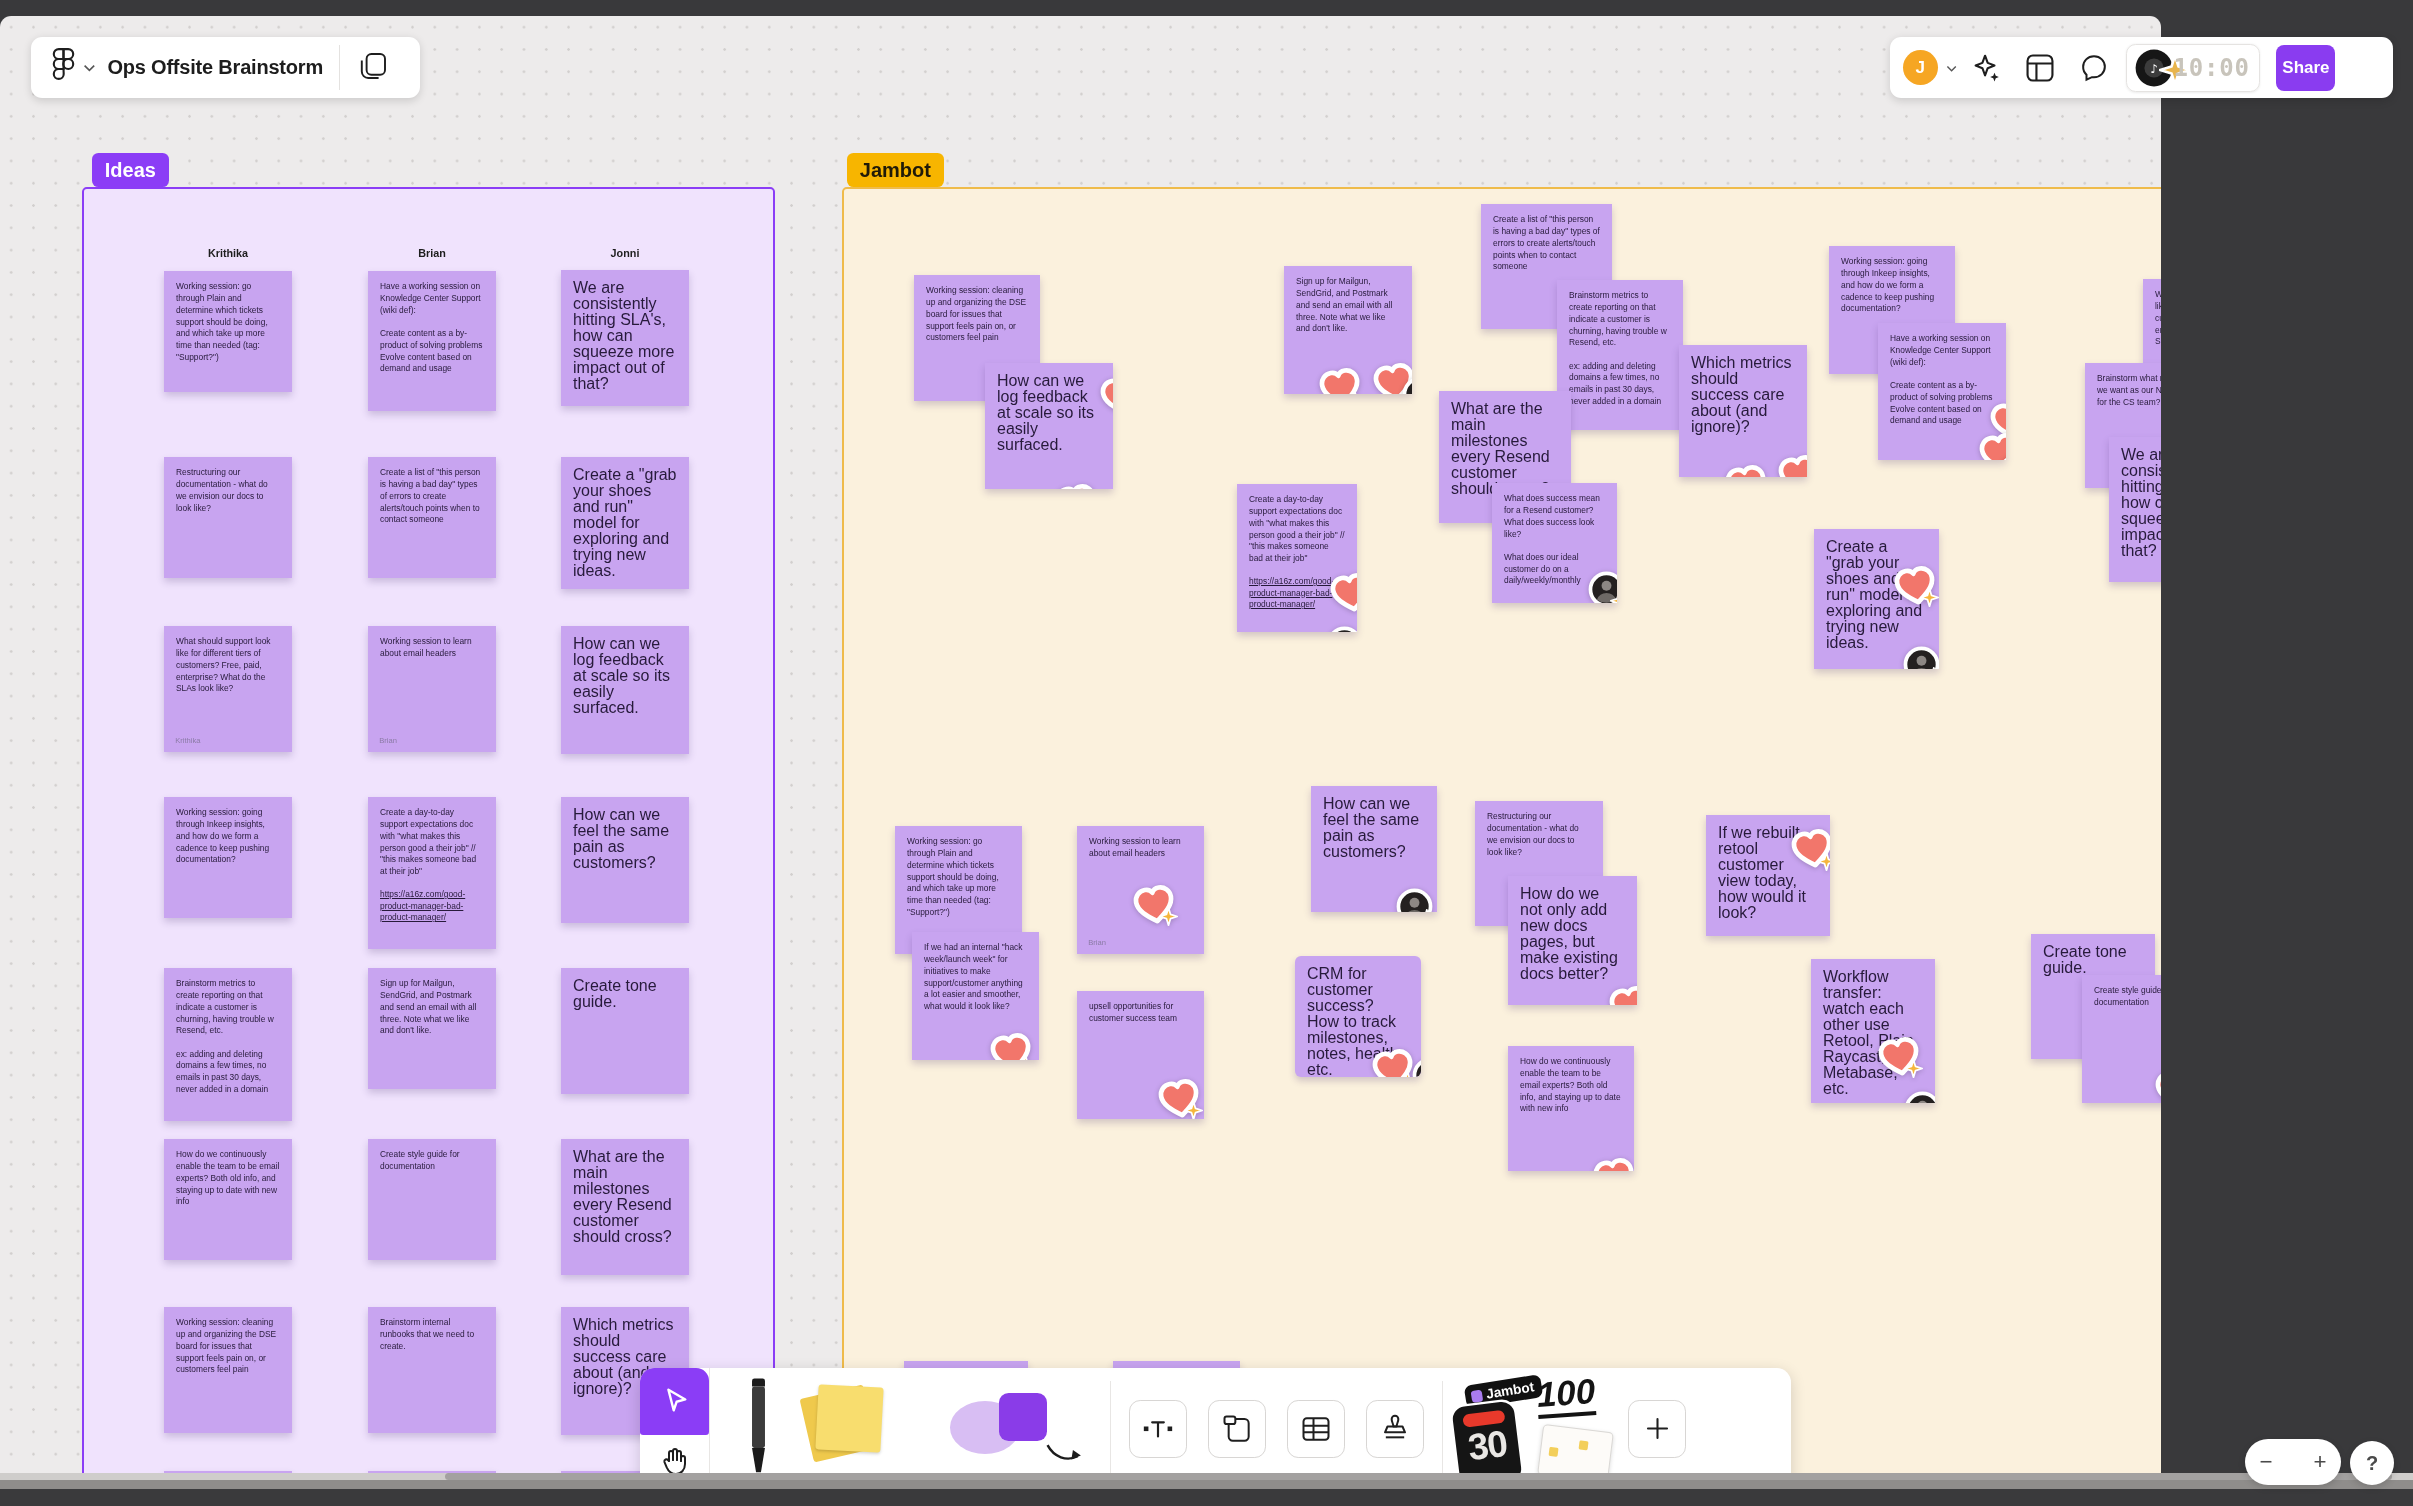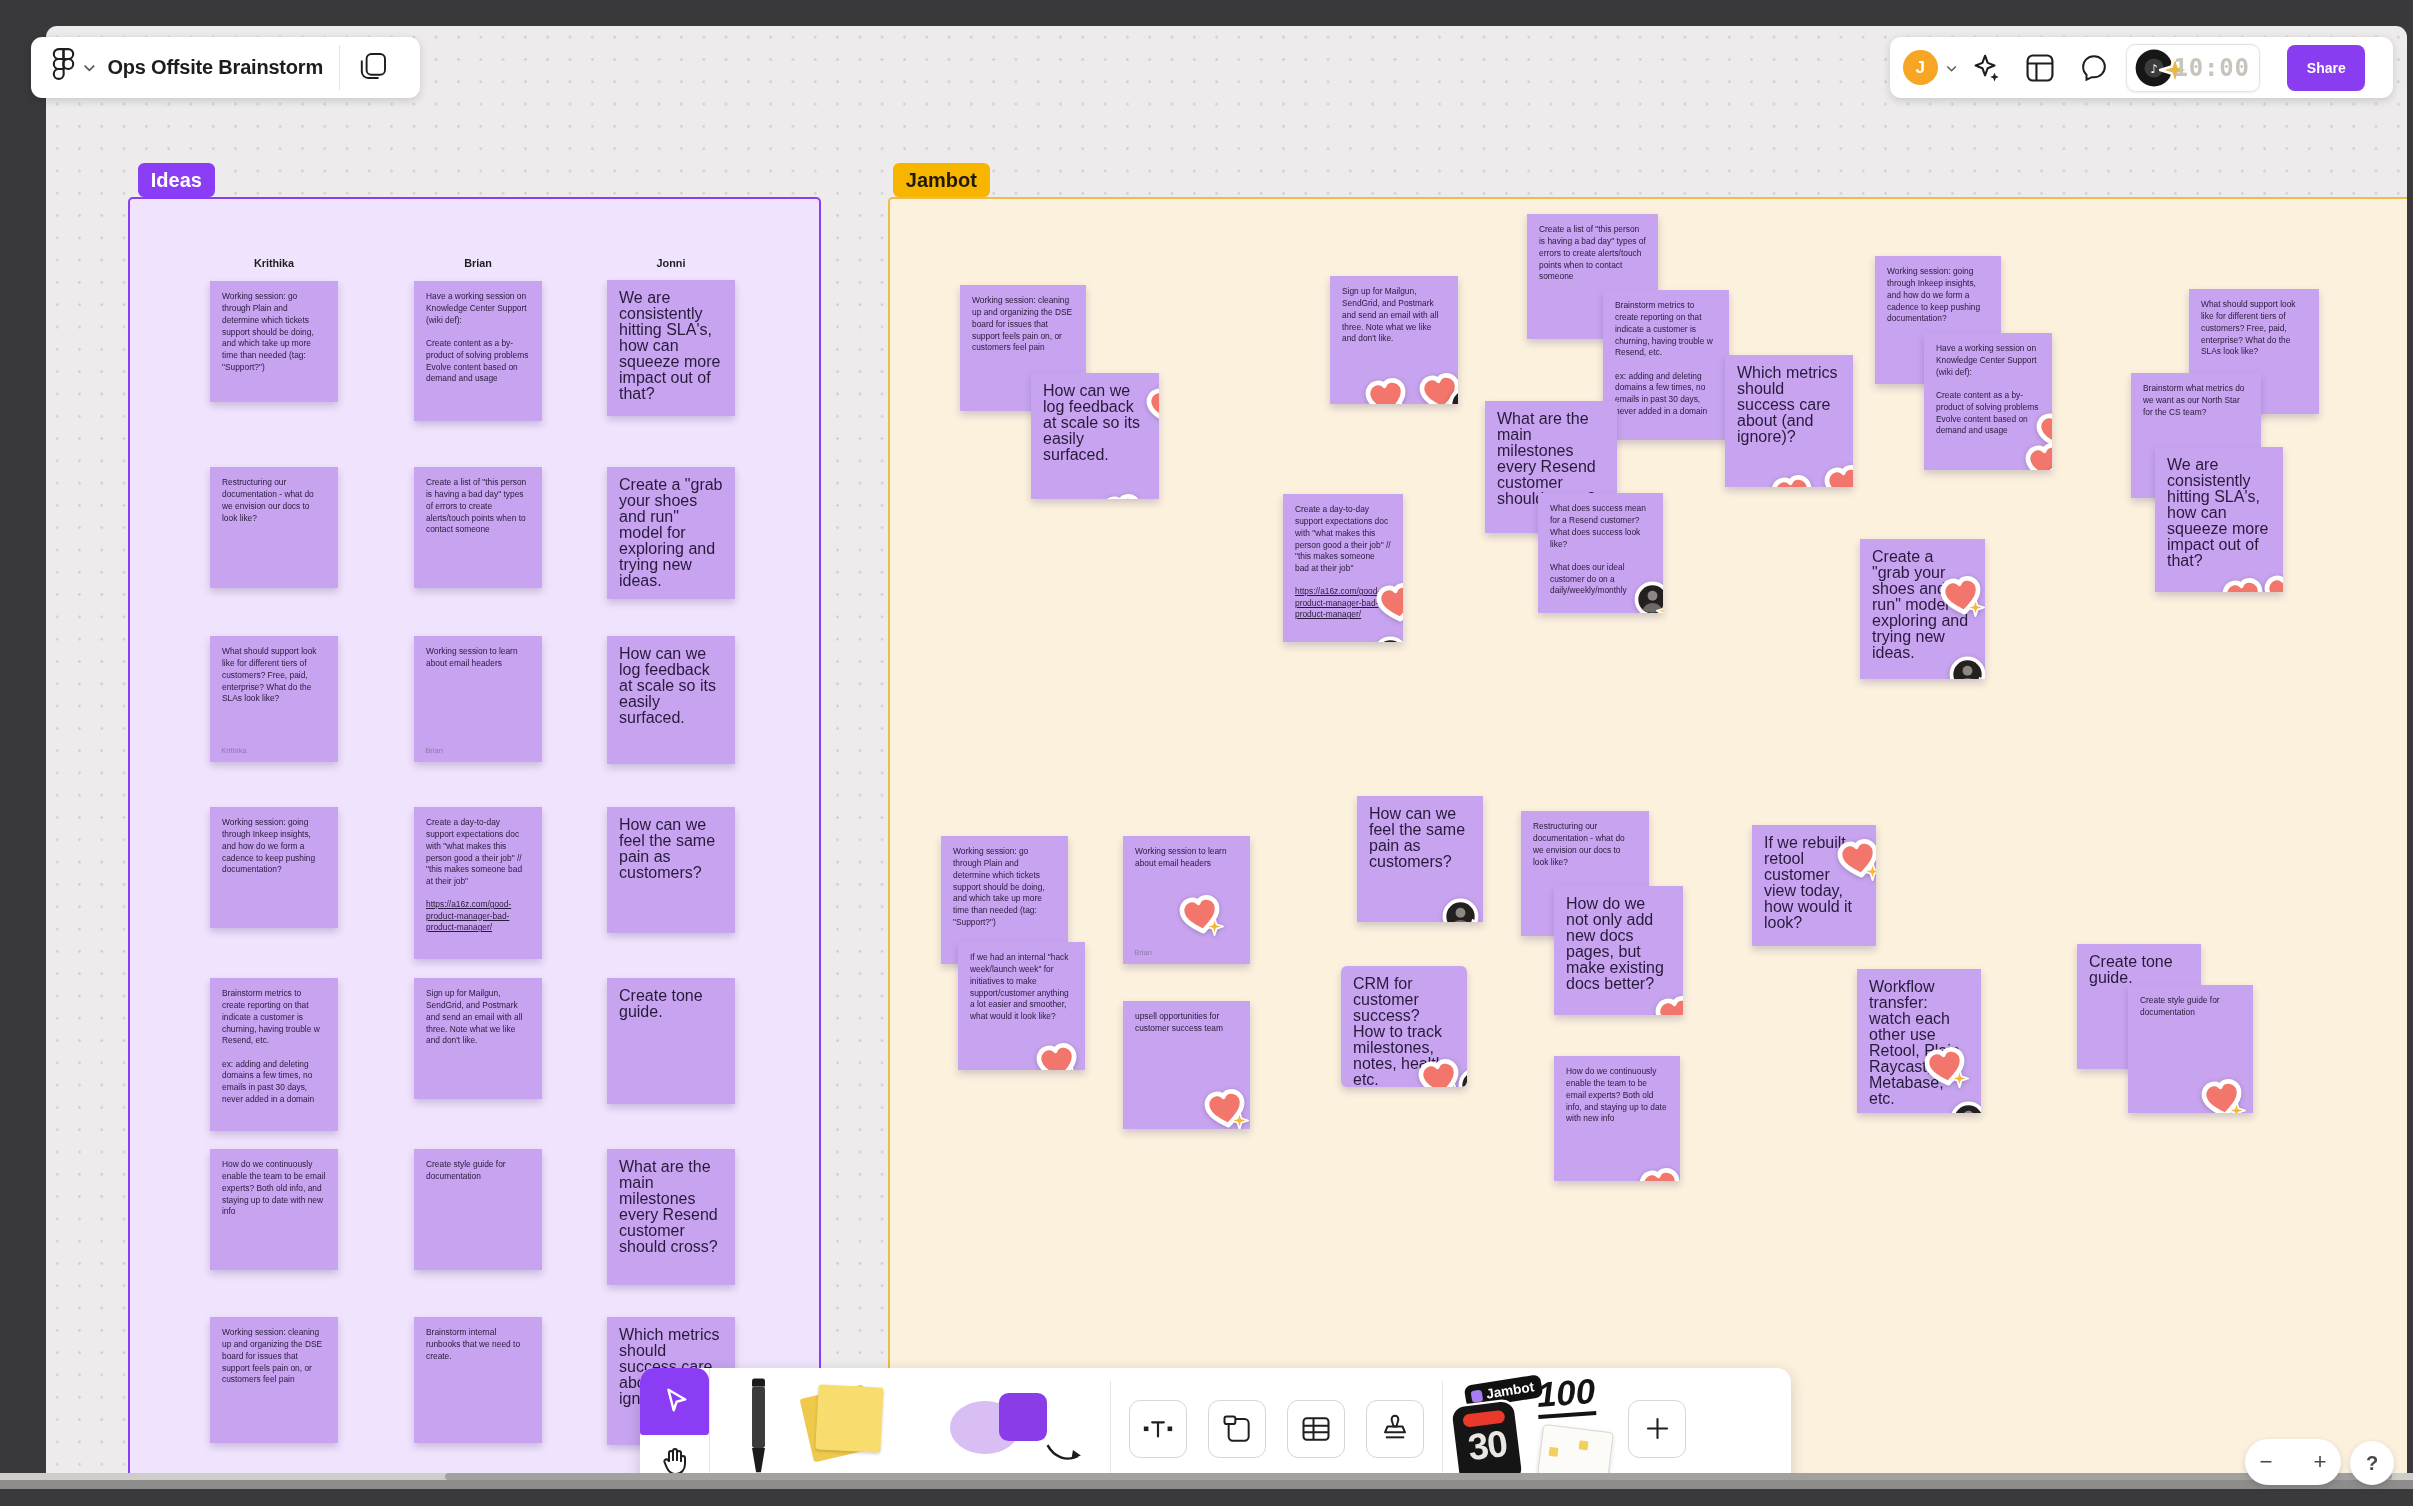--- a/index.html
+++ b/index.html
@@ -1,21 +1,21 @@
 <!DOCTYPE html>
 <html style="font-size:12.8px"><head>
 <meta charset="utf-8">
 <style>
   html,body{margin:0;padding:0;}
   body{width:2413px;height:1507px;position:relative;overflow:hidden;background:#39393B;
        font-family:"Liberation Sans","DejaVu Sans",sans-serif;}
   
-  #canvas{position:absolute;left:0;top:26px;width:2361px;height:1463px;background:#EDEBEB;
+  #canvas{position:absolute;left:0;top:16px;width:2161px;height:1463px;background:#EDEBEB;
     background-image:radial-gradient(#D2CFCE 1.3px,transparent 1.4px);background-size:22.3px 22.3px;
-    border-radius:11.2px 11.2px 0 0;overflow:hidden;margin-left:46px;}
+    border-radius:11.2px 11.2px 0 0;overflow:hidden;}
   .section-panel{position:absolute;box-sizing:border-box;}
   #ideas-panel{left:82px;top:171px;width:693px;height:1357px;background:#F0E3FD;border:2.4px solid #8B3DF6;border-radius:4.8px;}
   #voting-panel{left:842px;top:171px;width:1528px;height:1317px;background:#FBF1DD;border:2.4px solid #EFBB4A;border-radius:4.8px;}
   .section-label{position:absolute;padding:5.6px 12.8px;border-radius:6.4px;font-size:20px;font-weight:700;z-index:3;}
   #ideas-label{left:92px;top:137px;background:#8B3DF6;color:#fff;}
   #voting-label{left:847px;top:137px;background:#F7B500;color:#201a08;}
   .col-header{position:absolute;width:128px;text-align:center;font-size:10.8px;font-weight:700;color:#1e1e1e;z-index:2;}
   
   .sticky{position:absolute;background:#C8A4F0;color:#271A3B;padding:10.4px 12px;box-sizing:border-box;
           overflow:hidden;box-shadow:0 4px 7.2px rgba(70,45,110,.22);z-index:2;}
@@ -33,22 +33,22 @@
   .vdiv{width:0.8px;align-self:stretch;background:#E4E2E0;margin:8px 0;}
   #pages-btn{padding:0 17.6px;display:flex;align-items:center;height:100%;}
   #hdr-right{left:1890px;top:37px;width:503px;height:61px;padding:0 6.4px;box-sizing:border-box;gap:4.8px;}
   .hbtn{display:flex;align-items:center;justify-content:center;width:49px;height:48px;border-radius:8px;}
   #avatar-j{width:35px;height:35px;border-radius:50%;background:#F6A623;color:#fff;font-weight:700;font-size:17px;
             display:flex;align-items:center;justify-content:center;margin-left:6.4px;}
   #timer{width:132px;height:46px;border:1.2px solid #E5E3E1;border-radius:9.6px;box-shadow:0 0.8px 2.4px rgba(0,0,0,.08);
          display:flex;align-items:center;position:relative;margin:0 3.2px;}
   #timer-display{position:absolute;right:9.6px;font-family:"DejaVu Sans Mono",monospace;font-size:24px;font-weight:600;
                  color:#C8C4BB;letter-spacing:0.8px;}
-  #share-btn{width:78px;height:46px;background:#8A3CF0;color:#fff;border:none;border-radius:8px;
-             font-size:14px;font-weight:600;font-family:inherit;margin-left:19px;cursor:pointer;}
+  #share-btn{width:59px;height:46px;background:#8A3CF0;color:#fff;border:none;border-radius:8px;
+             font-size:17px;font-weight:600;font-family:inherit;margin-left:8px;cursor:pointer;}
   
   #toolbar{position:absolute;left:640px;top:1368px;width:1151px;height:121px;background:#fff;border-radius:14.4px;
            box-shadow:0 4.8px 14.4px rgba(0,0,0,.16);z-index:40;display:flex;align-items:center;}
   #select-col{width:69px;height:121px;border-right:0.8px solid #E8E6E4;display:flex;flex-direction:column;border-radius:14.4px 0 0 14.4px;overflow:hidden;flex:0 0 auto;}
   #select-tool{height:67px;background:#8B3DF6;display:flex;align-items:center;justify-content:center;border-radius:12.8px 12.8px 3.2px 3.2px;}
   #hand-tool{flex:1;display:flex;align-items:center;justify-content:center;}
   .bigtool{display:flex;align-items:center;justify-content:center;height:100%;}
   .smallbtn{width:56px;height:56px;border:1.3px solid #D8D6D4;border-radius:11.2px;display:flex;align-items:center;
             justify-content:center;margin:0 10.4px;background:#fff;flex:0 0 auto;}
   .tb-div{width:0.8px;height:96px;background:#E8E6E4;margin:0 8px;flex:0 0 auto;}

